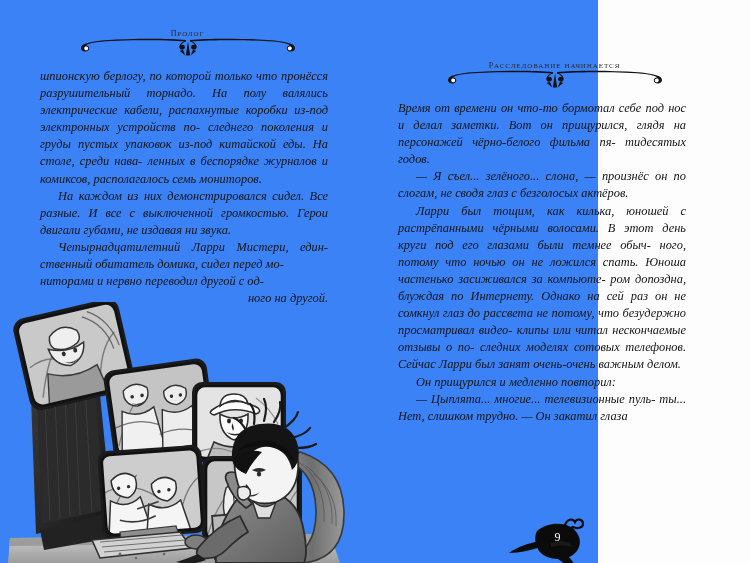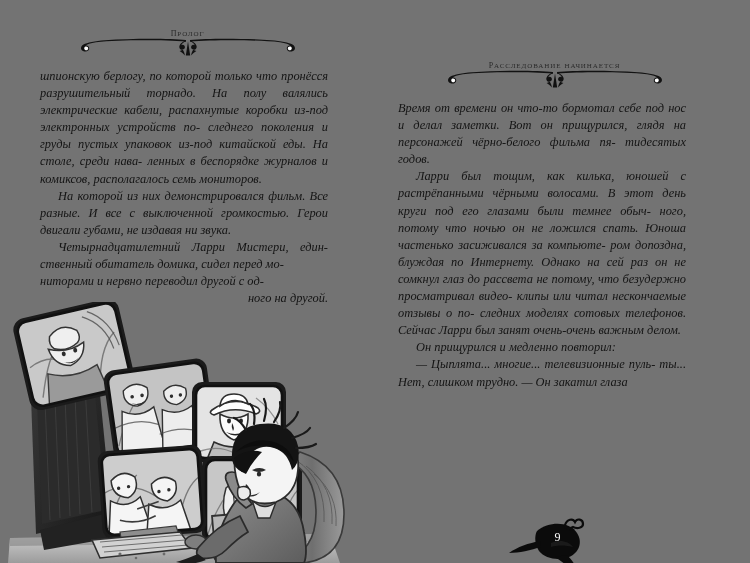--- a/index.html
+++ b/index.html
@@ -2,21 +2,21 @@
 <html><head>
 <meta charset="utf-8">
 <style>
   html,body{margin:0;padding:0;}
   body{
     width:750px;height:563px;overflow:hidden;
     background:#fdfdfd;
     font-family:"Liberation Serif","DejaVu Serif",serif;
     color:#111;
   }
-  .spread{position:relative;width:750px;height:563px;background:#737373;}
+  .spread{position:relative;width:598px;height:563px;background:#3b82f6;}
   .page{position:absolute;top:0;height:563px;width:375px;}
   .page-left{left:0;}
   .page-right{left:367px;margin-top:32px;}
 
   
   .runhead{
     position:absolute;left:0;right:0;top:22px;
     text-align:center;
   }
   .runhead-text{
@@ -136,21 +136,21 @@
         <span>шпионскую берлогу, по которой только что</span>
         <span>пронёсся разрушительный торнадо. На полу</span>
         <span>валялись электрические кабели, распахнутые</span>
         <span>коробки из-под электронных устройств по-</span>
         <span>следнего поколения и груды пустых упаковок</span>
         <span>из-под китайской еды. На столе, среди нава-</span>
         <span>ленных в беспорядке журналов и комиксов,</span>
         <span>располагалось семь мониторов.</span>
       </p>
       <p>
-        <span>На которой из них демонстрировался фильм.</span>
+        <span>На каждом из них демонстрировался сидел.</span>
         <span>Все разные. И все с выключенной громкостью.</span>
         <span>Герои двигали губами, не издавая ни звука.</span>
       </p>
       <p>
         <span>Четырнадцатилетний Ларри Мистери, един-</span>
         <span>ственный обитатель домика, сидел перед мо-</span>
       </p>
       <p class="noindent ind1">
         <span>ниторами и нервно переводил другой с од-</span>
       </p>
@@ -473,20 +473,24 @@
     </div>
 
     <div class="col">
       <p class="noindent">
         <span>Время от времени он что-то бормотал себе</span>
         <span>под нос и делал заметки. Вот он прищурился,</span>
         <span>глядя на персонажей чёрно-белого фильма пя-</span>
         <span>тидесятых годов.</span>
       </p>
       <p>
+        <span>— Я съел... зелёного... слона, — произнёс он</span>
+        <span>по слогам, не сводя глаз с безголосых актёров.</span>
+      </p>
+      <p>
         <span>Ларри был тощим, как килька, юношей</span>
         <span>с растрёпанными чёрными волосами. В этот</span>
         <span>день круги под его глазами были темнее обыч-</span>
         <span>ного, потому что ночью он не ложился спать.</span>
         <span>Юноша частенько засиживался за компьюте-</span>
         <span>ром допоздна, блуждая по Интернету. Однако</span>
         <span>на сей раз он не сомкнул глаз до рассвета не</span>
         <span>потому, что безудержно просматривал видео-</span>
         <span>клипы или читал нескончаемые отзывы о по-</span>
         <span>следних моделях сотовых телефонов. Сейчас</span>

